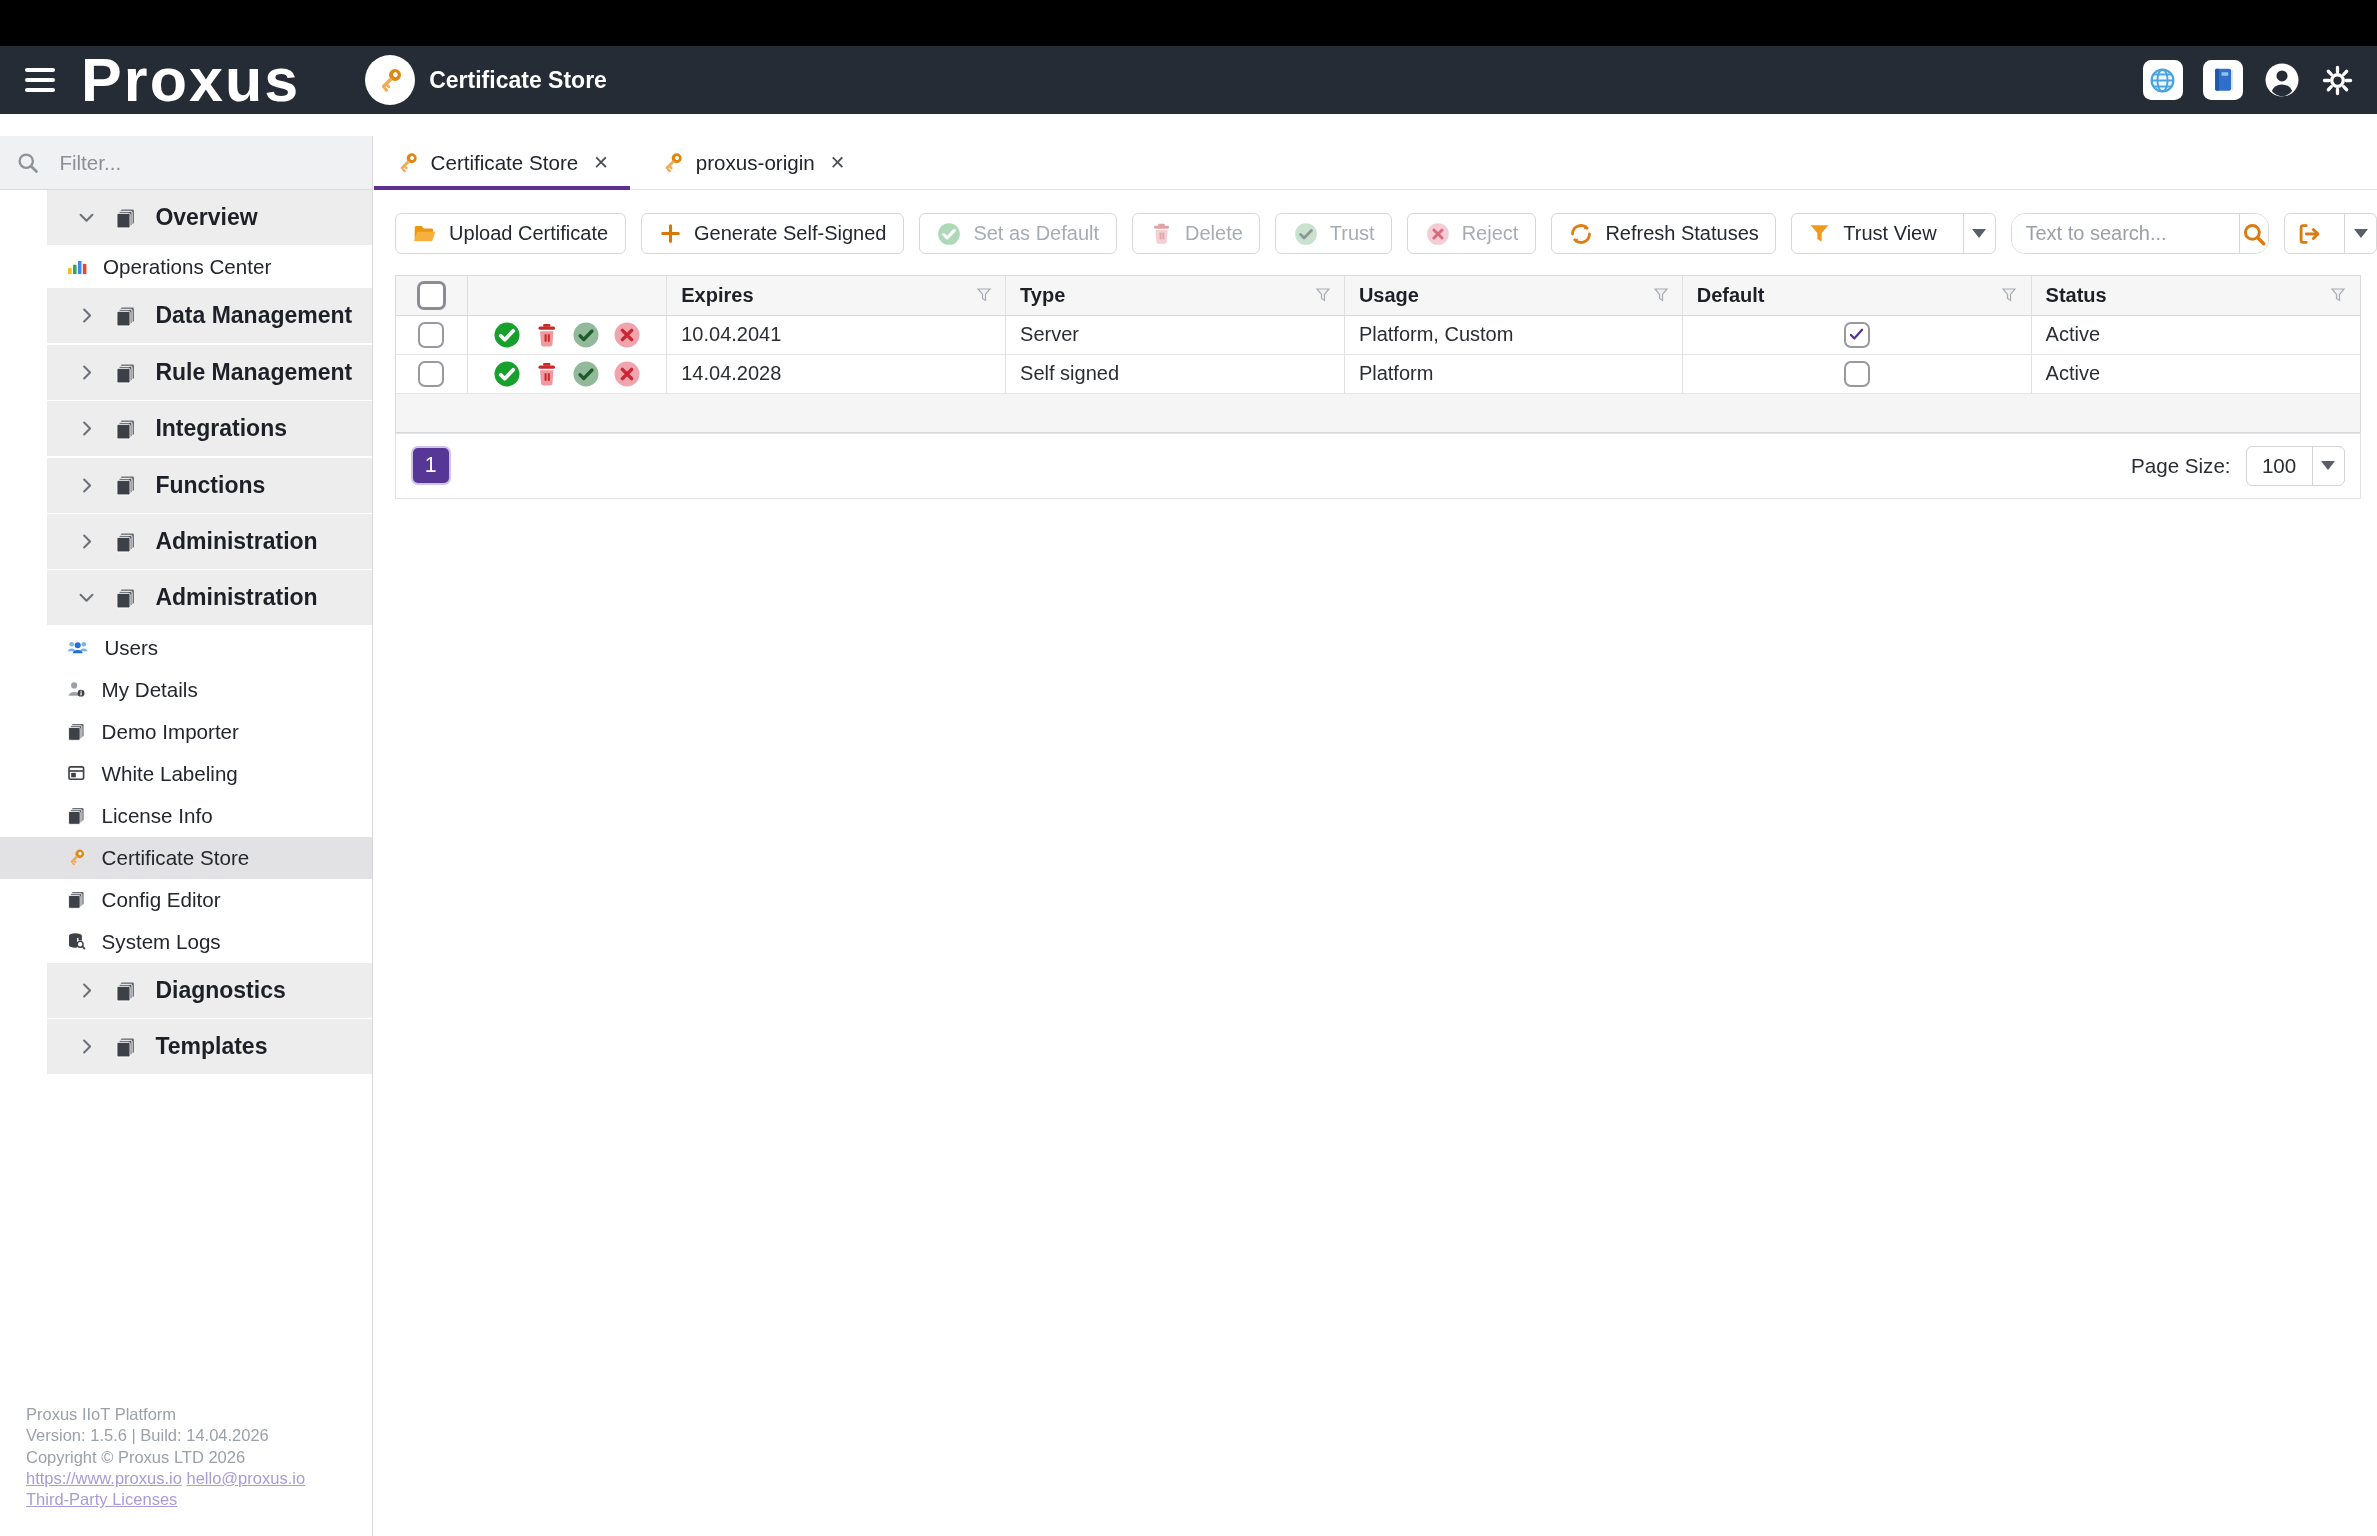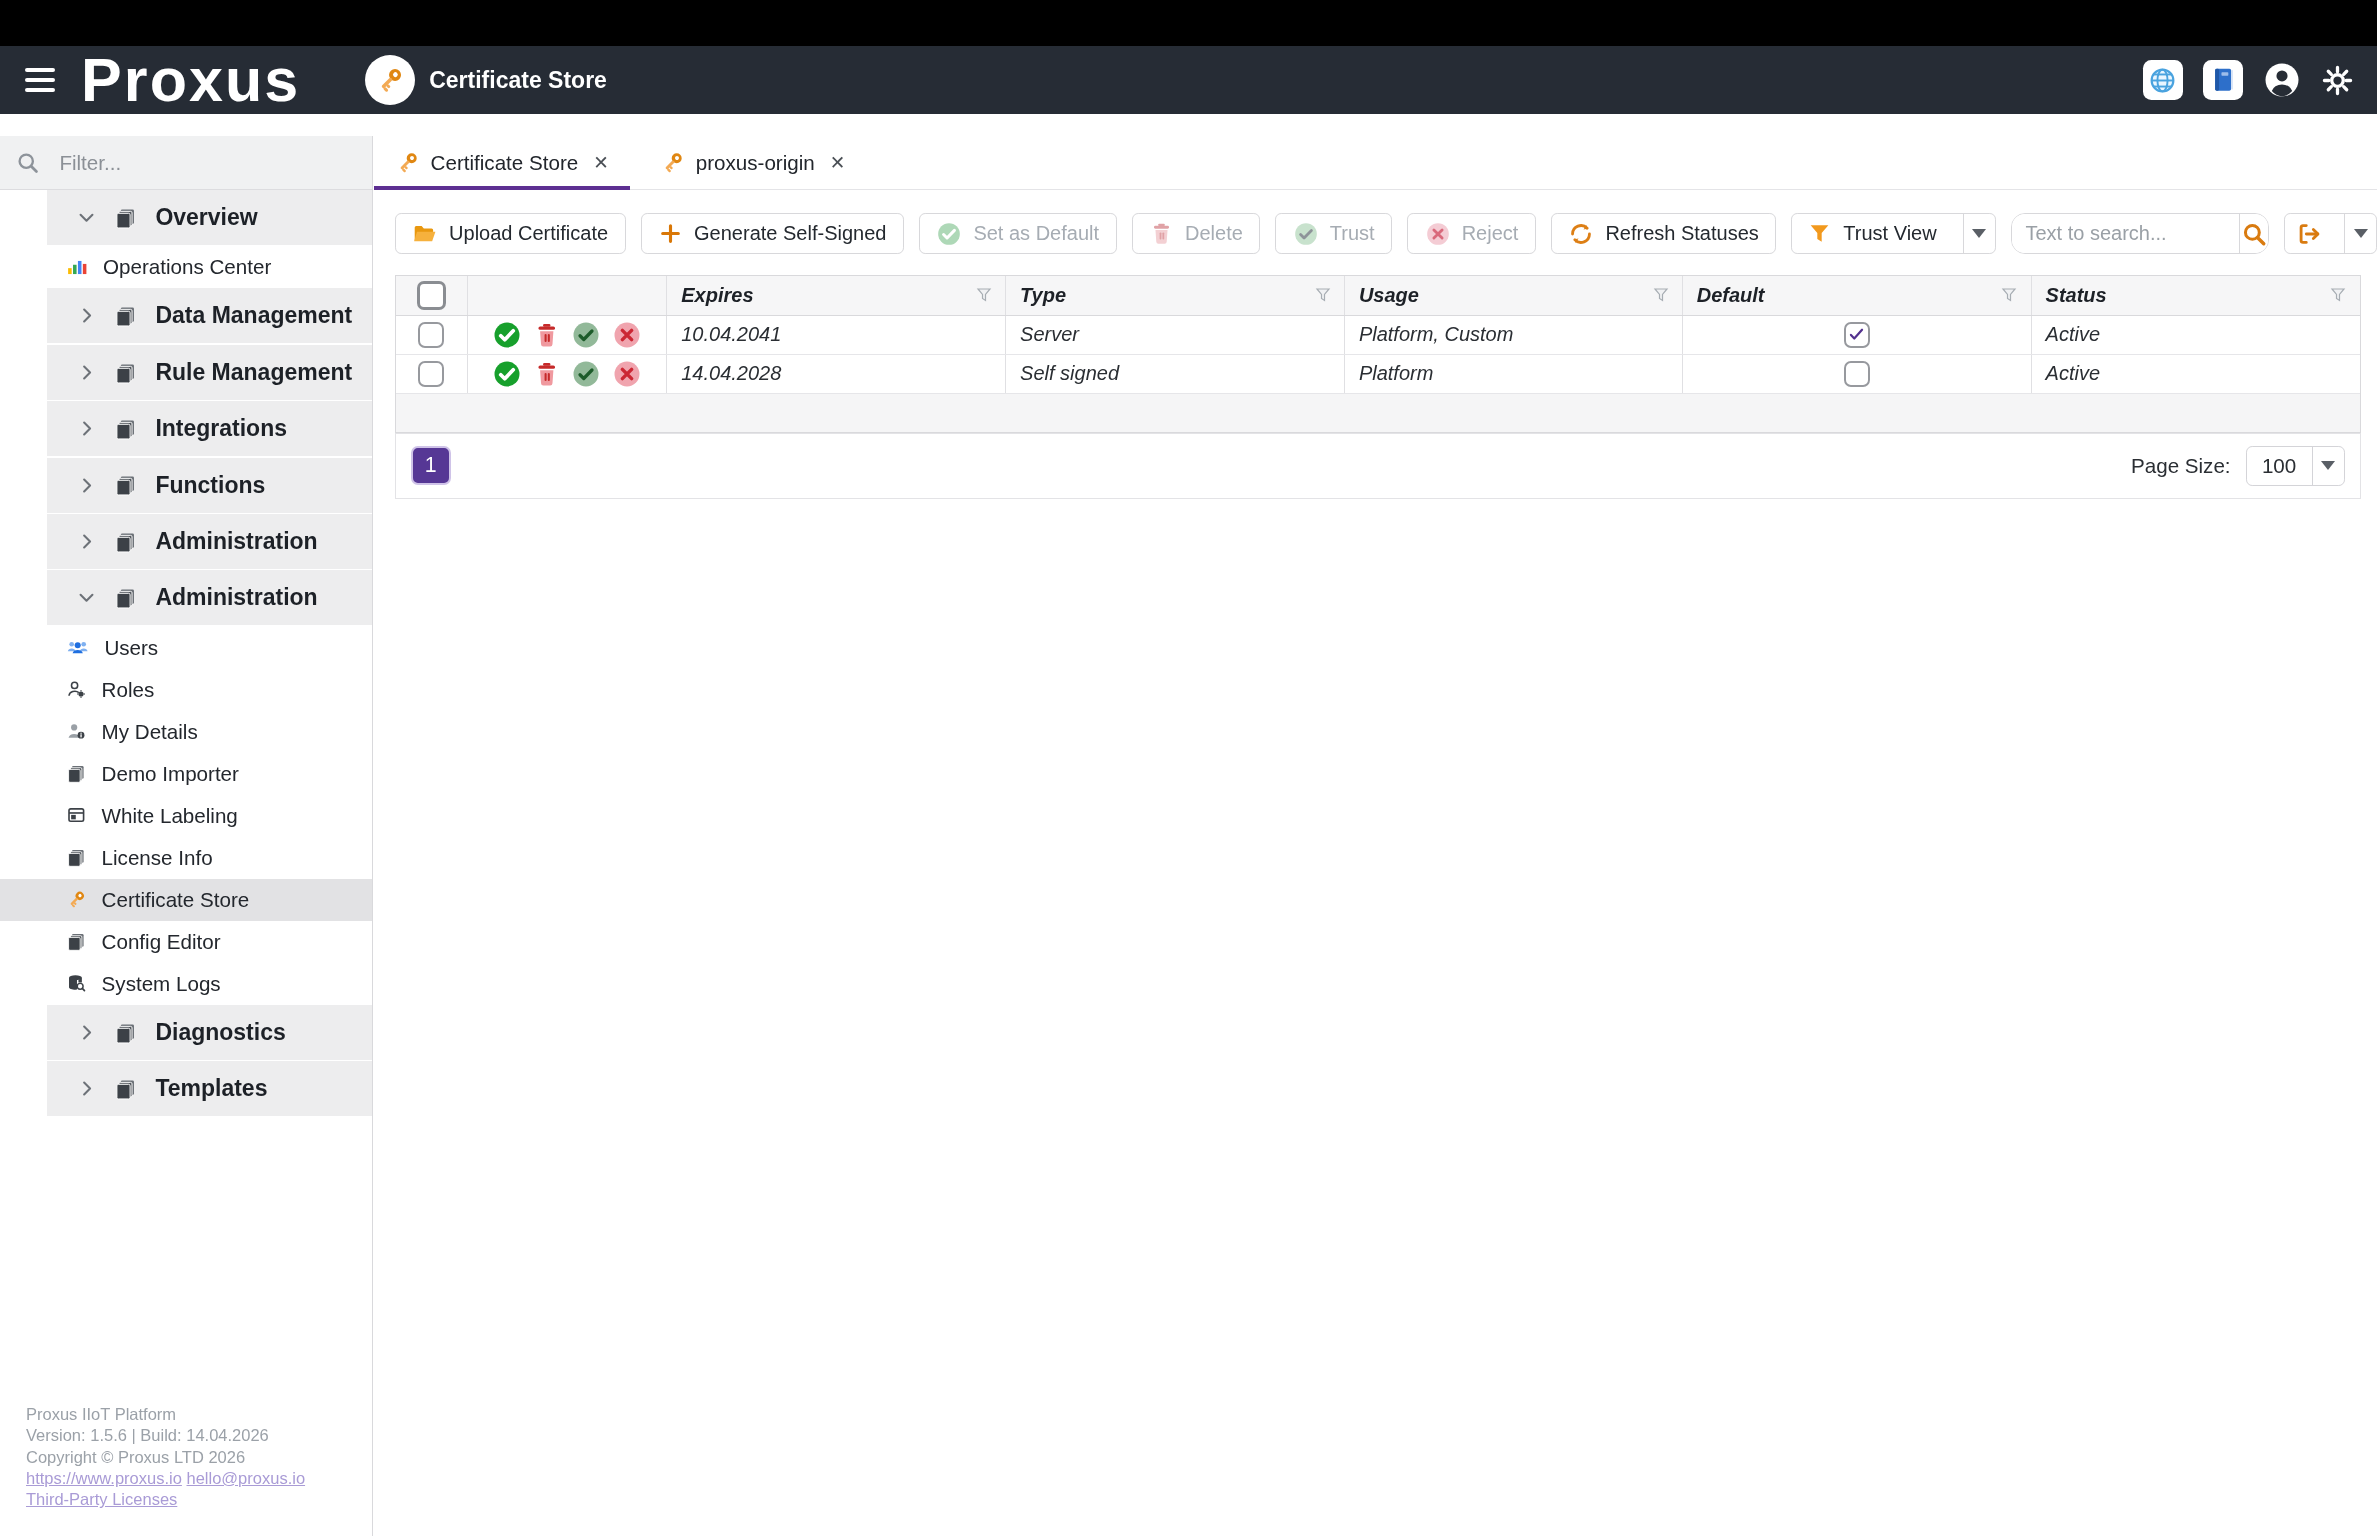--- a/index.html
+++ b/index.html
@@ -54,21 +54,21 @@
   .split{padding:0;}
   .split .main-part{display:flex;align-items:center;gap:11px;padding:0 15px;height:100%;}
   .split .arrow-part{width:32px;height:100%;border-left:1.4px solid #d8d8db;display:flex;align-items:center;justify-content:center;cursor:pointer;}
   .caret{width:0;height:0;border-left:7.6px solid transparent;border-right:7.6px solid transparent;border-top:9px solid #5a5f66;}
   .search-group{height:41px;display:flex;border:1.4px solid #d8d8db;border-radius:14px;overflow:hidden;background:#fff;}
   .search-group input{width:227px;border:none;outline:none;padding:0 13.8px;font-size:20px;font-family:inherit;color:#3a3f45;}
   .search-group input::placeholder{color:#9aa0a6;}
   .search-btn{width:44px;border-left:1.4px solid #d8d8db;background:#fff;display:flex;align-items:center;justify-content:center;cursor:pointer;}
 
   
-  .grid{margin:20.6px 0 0 20.6px;width:1966px;border:1.4px solid #d9d9dc;font-style:italic;}
+  .grid{margin:20.6px 0 0 20.6px;width:1966px;border:1.4px solid #d9d9dc;}
   .g-row{display:flex;}
   .gc{display:flex;align-items:center;border-right:1.4px solid #e0e0e3;height:100%;}
   .gc:last-child{border-right:none;}
   .c1{width:72px;justify-content:center;}
   .c2{width:200px;justify-content:center;gap:11px;}
   .c3{width:339px;}.c4{width:339px;}.c5{width:338px;}.c6{width:349px;justify-content:center;}.c7{width:328px;}
   .g-head{height:40px;background:#f6f6f7;border-bottom:1.4px solid #d9d9dc;}
   .g-head .gc{font-weight:bold;font-size:20px;color:#1d2127;}
   .h-label{padding-left:13.8px;flex:1;}
   .h-funnel{margin-right:12.4px;}
@@ -258,31 +258,20 @@
             <path d="M1.5 16.5a4.6 3.8 0 0 1 9 0z" fill="#7fb0f0"></path>
           <circle cx="20" cy="8.5" r="2.7" fill="#7fb0f0"></circle>
             <path d="M15.5 16.5a4.6 3.8 0 0 1 9 0z" fill="#7fb0f0"></path>
           <circle cx="13" cy="9.5" r="3.5" fill="#1f6fe0"></circle>
             <path d="M7 19a6.2 5 0 0 1 12 0z" fill="#1f6fe0"></path>
         </svg>
         <span class="label">Users</span>
       </div>
       <div class="nav-row nav-child">
         <svg width="20.6" height="20.6" viewBox="0 0 24 24">
-          <circle cx="10" cy="7.5" r="3.6" fill="none" stroke="#3c4147" stroke-width="1.8"></circle>
-          <path d="M3.5 19.5a6.8 5.6 0 0 1 11.5-3.6" fill="none" stroke="#3c4147" stroke-width="1.8"></path>
-          <circle cx="17.5" cy="17.5" r="3" fill="#3c4147"></circle>
-          <g stroke="#3c4147" stroke-width="1.6">
-              <path d="M17.5 13.2v1.2M17.5 20.6v1.2M13.2 17.5h1.2M20.6 17.5h1.2"></path>
-            </g>
-        </svg>
-        <span class="label">Roles</span>
-      </div>
-      <div class="nav-row nav-child">
-        <svg width="20.6" height="20.6" viewBox="0 0 24 24">
           <circle cx="9.5" cy="7.5" r="3.6" fill="#9aa0a6"></circle>
             <path d="M3 19.5a6.6 5.4 0 0 1 13 0z" fill="#9aa0a6"></path>
           <circle cx="17.5" cy="16.5" r="4" fill="#3c4147"></circle>
           <rect x="16.8" y="15.5" width="1.5" height="3.6" fill="#fff"></rect>
             <rect x="16.8" y="13.6" width="1.5" height="1.3" fill="#fff"></rect>
         </svg>
         <span class="label">My Details</span>
       </div>
       <div class="nav-row nav-child">
         <svg width="20.6" height="20.6" viewBox="0 0 24 24">

